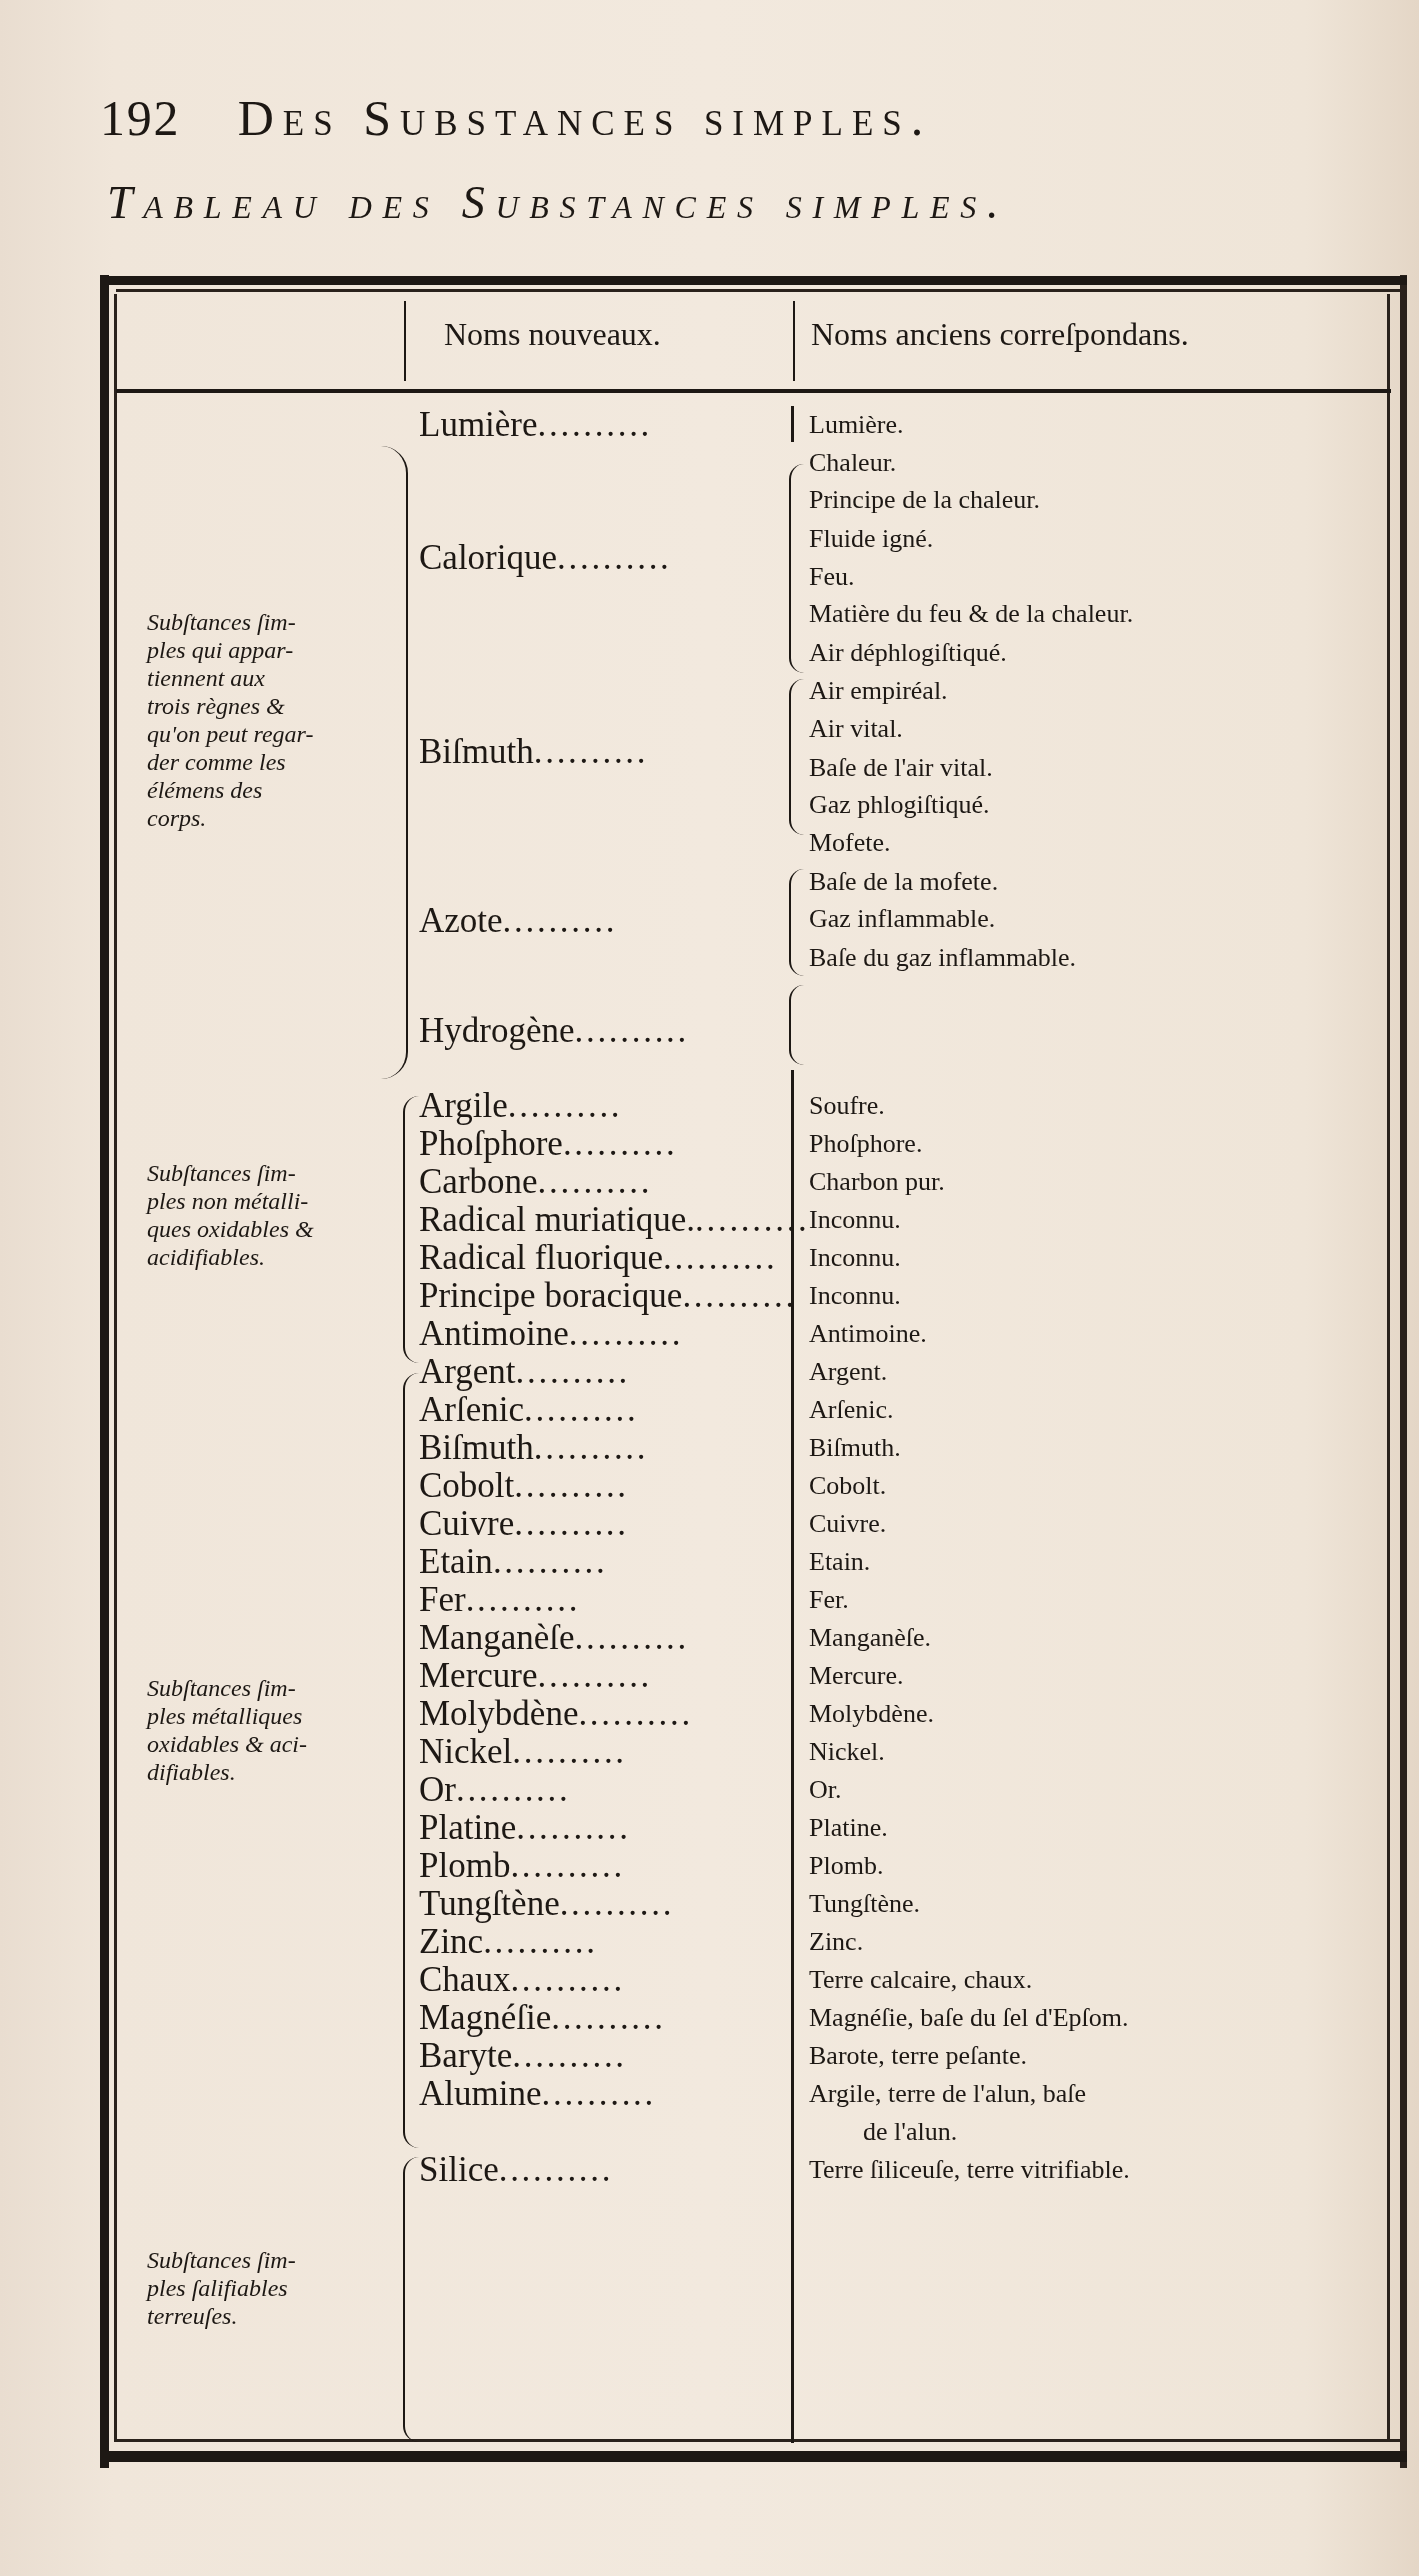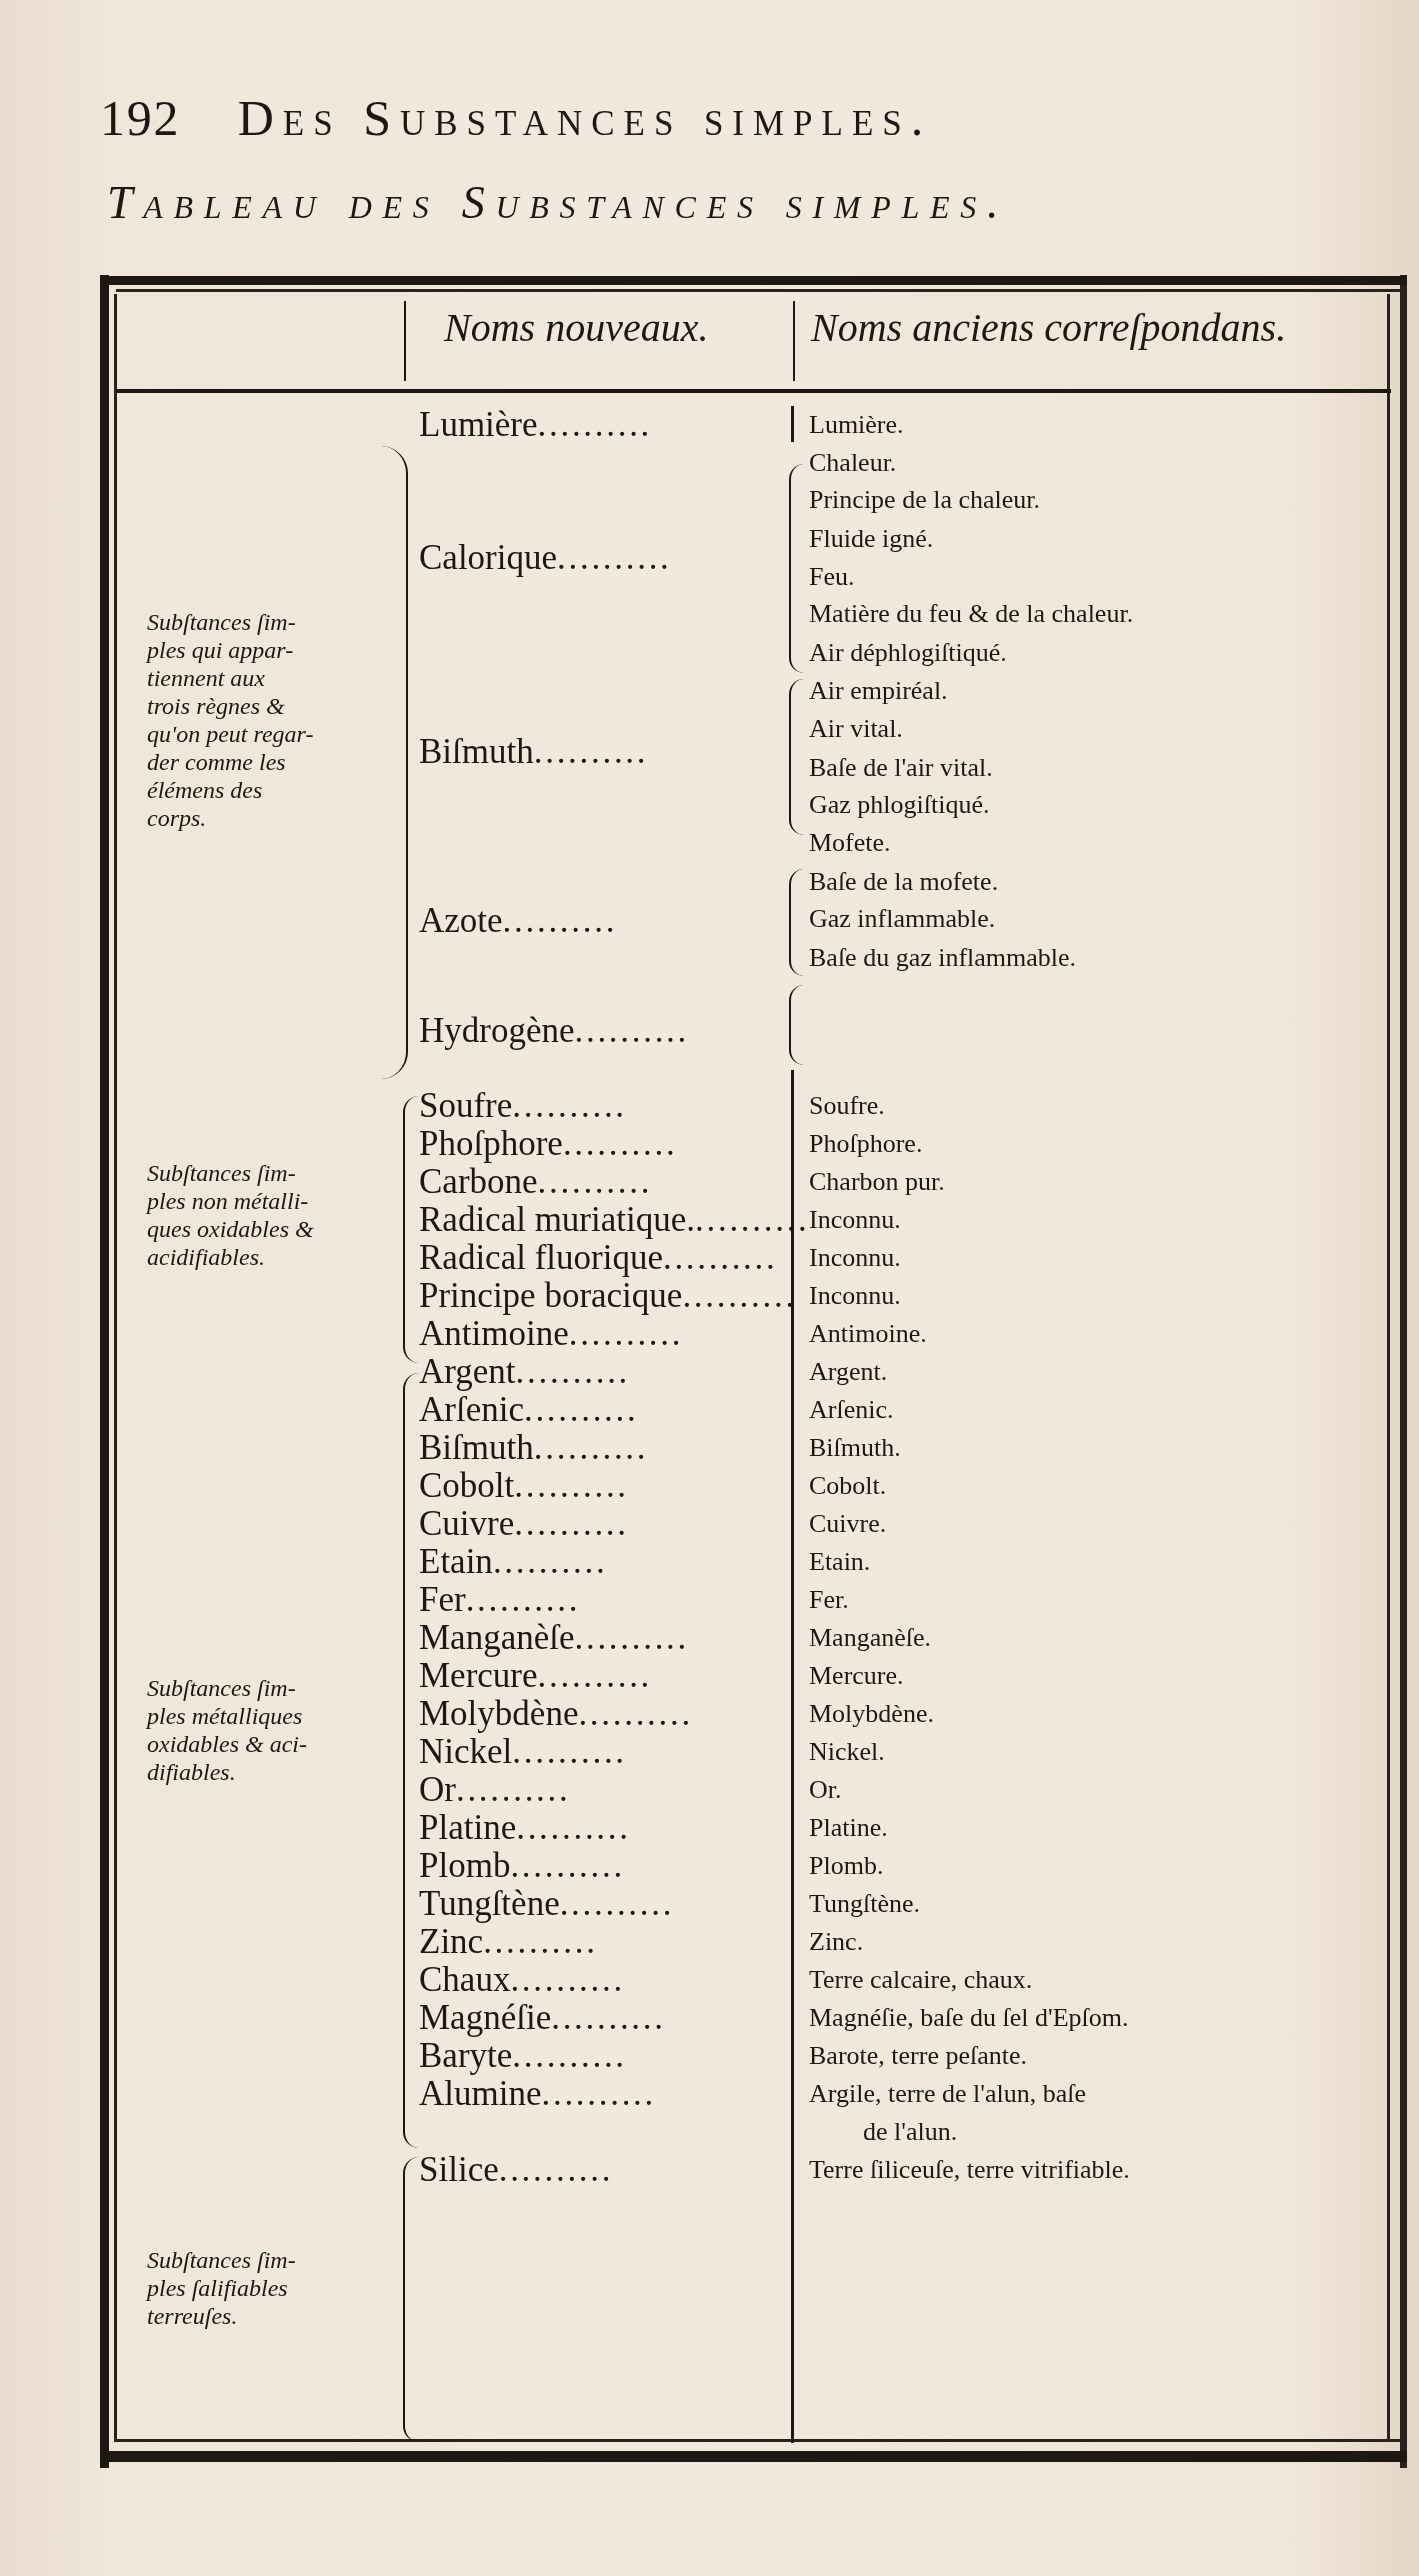--- a/index.html
+++ b/index.html
@@ -28,21 +28,21 @@
   }
   .rule-top { position:absolute; left:100px; top:276px; width:1307px; height:9px; background:#1d1814; }
   .rule-top2 { position:absolute; left:116px; top:289px; width:1284px; height:2.7px; background:#2a221c; }
   .rule-head { position:absolute; left:116px; top:389px; width:1275px; height:3.6px; background:#1d1814; }
   .rule-bottom { position:absolute; left:100px; top:2451px; width:1307px; height:10.7px; background:#1d1814; }
   .rule-bottom2 { position:absolute; left:116px; top:2439px; width:1284px; height:2.7px; background:#2a221c; }
   .inner-left { position:absolute; left:114px; top:294px; width:2.7px; height:2148px; background:#2a221c; }
   .inner-right { position:absolute; left:1387px; top:294px; width:2.7px; height:2148px; background:#2a221c; }
   .col-sep-head { position:absolute; top:301px; width:1.8px; height:80px; background:#1d1814; }
   .th {
-    position:absolute; top:304px; font-size:40px; font-style:italic; white-space:nowrap;
+    position:absolute; top:316px; font-size:32px; white-space:nowrap;
   }
   .cat {
     position:absolute; left:147px; width:245px; font-size:24px; font-style:italic;
     line-height:28px; text-align:justify; text-align-last:left;
   }
   .newname {
     position:absolute; left:419px; font-size:35px; white-space:nowrap; line-height:37px;
   }
   .newname .dots { letter-spacing:2.7px; }
   .oldname {
@@ -125,21 +125,21 @@
 
 <div class="cat" style="top:1159px">
   <div>Subſtances ſim-</div>
   <div>ples non métalli-</div>
   <div>ques oxidables &amp;</div>
   <div>acidifiables.</div>
 </div>
 <div class="bigbrace" style="left:403px; top:1096px; width:14.3px; height:267px;"></div>
 
 <div id="rows-generated">
-    <div class="newname" style="top: 1087px;"><span>Soufre</span><span class="dots">..........</span></div>
+    <div class="newname" style="top: 1087px;"><span>Argile</span><span class="dots">..........</span></div>
     <div class="oldname" style="top: 1087px;">Soufre.</div>
     <div class="newname" style="top: 1125px;"><span>Phoſphore</span><span class="dots">..........</span></div>
     <div class="oldname" style="top: 1125px;">Phoſphore.</div>
     <div class="newname" style="top: 1163px;"><span>Carbone</span><span class="dots">..........</span></div>
     <div class="oldname" style="top: 1163px;">Charbon pur.</div>
     <div class="newname" style="top: 1201px;"><span>Radical muriatique.</span><span class="dots">..........</span></div>
     <div class="oldname" style="top: 1201px;">Inconnu.</div>
     <div class="newname" style="top: 1239px;"><span>Radical fluorique</span><span class="dots">..........</span></div>
     <div class="oldname" style="top: 1239px;">Inconnu.</div>
     <div class="newname" style="top: 1277px;"><span>Principe boracique</span><span class="dots">..........</span></div>

